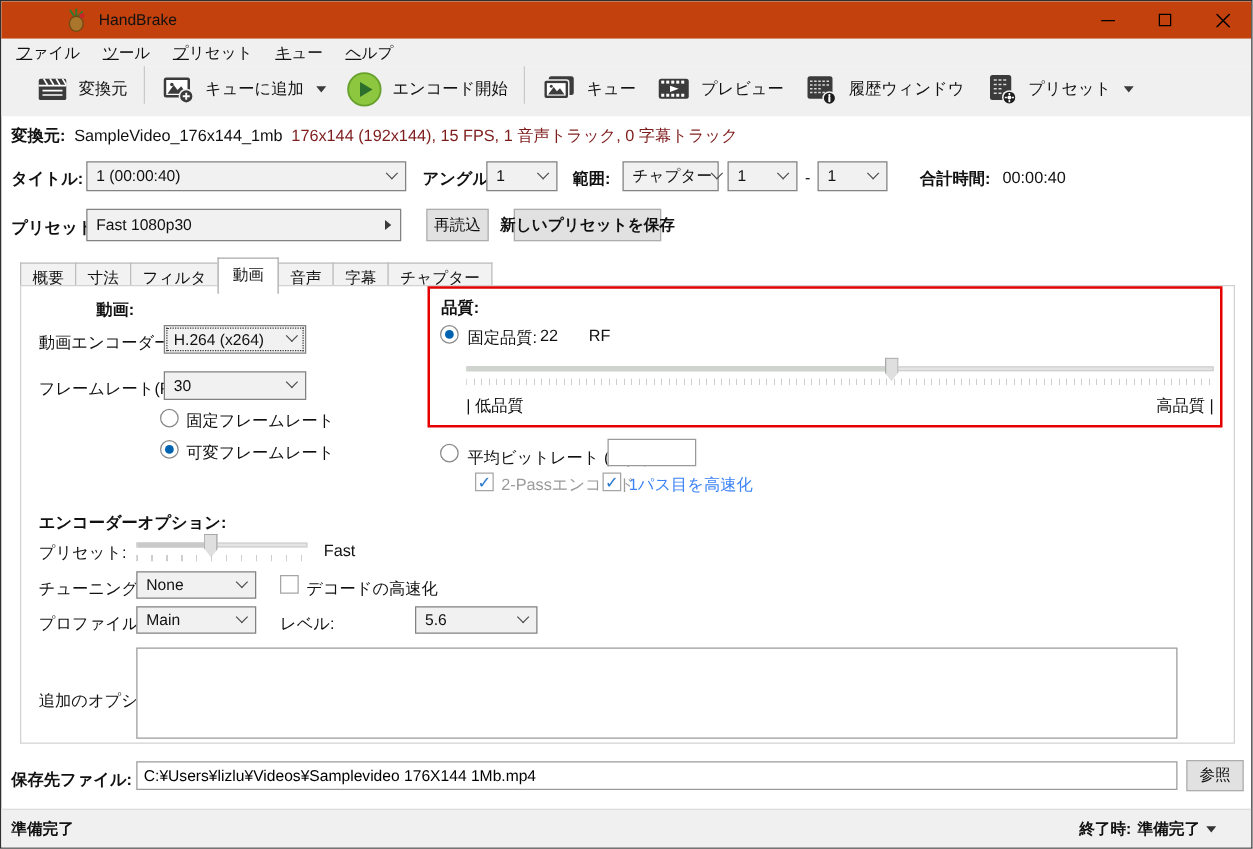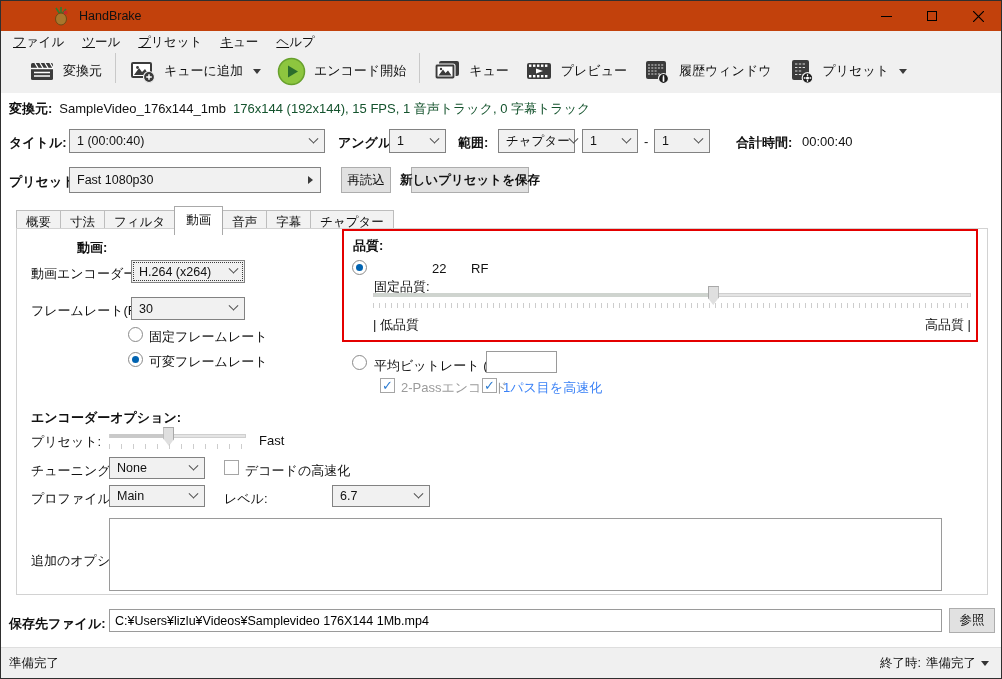--- a/index.html
+++ b/index.html
@@ -23,41 +23,41 @@
   .menu-item::first-letter { text-decoration:underline; }
   
   .toolbar { height:40px; background:#f0f0f0; display:flex; padding-left:20px; }
   .tb-item { display:flex; align-items:center; gap:8px; padding:3px 8px; height:36px; }
   .tb-sep { width:1px; height:30px; background:#c9c9c9; margin:0 5px; }
   .tb-caret { width:0; height:0; border-left:4px solid transparent; border-right:4px solid transparent; border-top:5px solid #3b3b3b; margin-left:2px; }
   
   .abs { position:absolute; }
   .lbl { white-space:nowrap; }
   .bold { font-weight:bold; }
-  .gray { color:#14532d; }
+  .gray { color:#7f1d1d; }
   .combo { position:absolute; background:#f1f1f1; border:1px solid #828282; display:flex; align-items:center; padding:0 7px; font-size:12.5px; white-space:nowrap; }
   .combo .chev { margin-left:auto; width:7px; height:7px; border-right:1.3px solid #4c4c4c; border-bottom:1.3px solid #4c4c4c; transform:rotate(45deg) translate(-2px,-2px); flex:none; }
   .combo.focused { outline:1px dotted #3c3c3c; outline-offset:-3px; }
   .btn { position:absolute; background:#e1e1e1; border:1px solid #adadad; display:flex; align-items:center; justify-content:center; font-size:12.5px; white-space:nowrap; }
   .radio { position:absolute; width:15px; height:15px; border:1px solid #8a8a8a; border-radius:50%; background:#fff; }
   .radio.checked::after { content:""; position:absolute; left:3px; top:3px; width:7px; height:7px; border-radius:50%; background:#0063b1; }
   .checkbox { position:absolute; width:15px; height:15px; border:1px solid #a5a5a5; background:#fff; display:flex; align-items:center; justify-content:center; font-size:13px; font-weight:bold; color:#2d7cd1; line-height:1; }
   .slider-track { position:absolute; height:4px; background:#e4e4e4; border:1px solid #cfcfcf; }
   .slider-fill { position:absolute; height:4px; background:#cfd4cf; }
   .slider-thumb { position:absolute; width:11px; height:19px; top:-8px; background:#dfdfdf; border:1px solid #a8a8a8; border-bottom:none; clip-path:polygon(0 0,100% 0,100% 62%,50% 100%,0 62%); }
   .ticks { position:absolute; height:5px; background:repeating-linear-gradient(90deg,#cdcdcd 0 1px,transparent 1px 6px); }
   .txtinput { position:absolute; border:1px solid #9a9a9a; background:#fff; font-size:12.5px; padding:0 5px; font-family:"Liberation Sans","DejaVu Sans",sans-serif; }
   
   .tabs { position:absolute; left:15px; top:205px; display:flex; align-items:flex-end; }
   .tab { border:1px solid #bdbdbd; border-bottom:none; background:#f2f2f2; padding:3px 9px 4px; font-size:12.5px; margin-right:-1px; white-space:nowrap; }
   .tab.active { background:#fff; position:relative; padding:5px 11px 6px; z-index:3; border-color:#a9a9a9; }
   .panel { position:absolute; left:15px; top:227px; width:972px; height:367px; border:1px solid #d2d2d2; background:#fff; }
   .quality-box { position:absolute; left:341px; top:228px; width:636px; height:113px; border:2px solid #e40000; }
   
-  .statusbar { position:absolute; left:0; bottom:0; width:100%; height:31px; background:#f0f0f0; border-top:1px solid #dedede; display:flex; align-items:center; padding:0 12px 0 8px; font-size:12.5px; }
+  .statusbar { position:absolute; left:0; bottom:0; width:100%; height:31px; background:#f0f0f0; border-top:1px solid #dedede; display:flex; align-items:center; padding:0 28px 0 8px; font-size:12.5px;font-weight:bold; }
   .statusbar .right { margin-left:auto; display:flex; align-items:center; gap:5px; }
   .dd-caret { width:0; height:0; border-left:4px solid transparent; border-right:4px solid transparent; border-top:5px solid #333; }
   svg { display:block; }
 </style>
 </head>
 <body>
 
 <div id="window">
 
   <div class="titlebar">
@@ -239,21 +239,21 @@
       <span class="chev"></span>
   </div>
   <div class="radio" style="left:127px; top:326px;"></div>
   <span class="abs lbl" style="left:148px; top:327px;">固定フレームレート</span>
   <div class="radio checked" style="left:127px; top:351px;"></div>
   <span class="abs lbl" style="left:148px; top:352px;">可変フレームレート</span>
 
   <div class="quality-box"></div>
   <span class="abs bold lbl" style="left:352px; top:236px;">品質:</span>
   <div class="radio checked" style="left:351px; top:259px;"></div>
-  <span class="abs lbl" style="left:373px; top:277px;">固定品質:</span>
+  <span class="abs lbl" style="left:373px; top:260px;">固定品質:</span>
   <span class="abs lbl" style="left:431px; top:260px;">22</span>
   <span class="abs lbl" style="left:470px; top:260px;">RF</span>
   <div class="slider-track" style="left:372px; top:292px; width:598px;">
     <div class="slider-fill" style="left:0; top:-1px; width:57%;"></div>
     <div class="slider-thumb" style="left:calc(57% - 6px);"></div>
   </div>
   <div class="ticks" style="left:372px; top:302px; width:598px;"></div>
   <div class="abs" style="left:372px; top:315px; width:598px; display:flex; justify-content:space-between;">
     <span class="lbl">| 低品質</span>
     <span class="lbl">高品質 |</span>
@@ -286,21 +286,21 @@
   </div>
   <div class="checkbox" style="left:223px; top:459px;"></div>
   <span class="abs lbl" style="left:244px; top:461px;">デコードの高速化</span>
   <span class="abs lbl" style="left:30px; top:489px;">プロファイル:</span>
   <div class="combo" style="left:108px; top:484px; width:96px; height:22px;">
     <span>Main</span>
       <span class="chev"></span>
   </div>
   <span class="abs lbl" style="left:223px; top:489px;">レベル:</span>
   <div class="combo" style="left:331px; top:484px; width:98px; height:22px;">
-    <span>6.7</span>
+    <span>5.6</span>
       <span class="chev"></span>
   </div>
   <span class="abs lbl" style="left:30px; top:551px;">追加のオプション:</span>
   <textarea class="txtinput" style="left: 108px; top: 517px; width: 833px; height: 73px; resize: none;"></textarea>
 
   <span class="abs bold lbl" style="left:8px; top:614px;">保存先ファイル:</span>
   <input class="txtinput" style="left: 108px; top: 608px; width: 833px; height: 23px;" value="C:¥Users¥lizlu¥Videos¥Samplevideo 176X144 1Mb.mp4">
   <div class="btn" style="left:948px; top:607px; width:46px; height:25px;">参照</div>
 
   <div class="statusbar">

